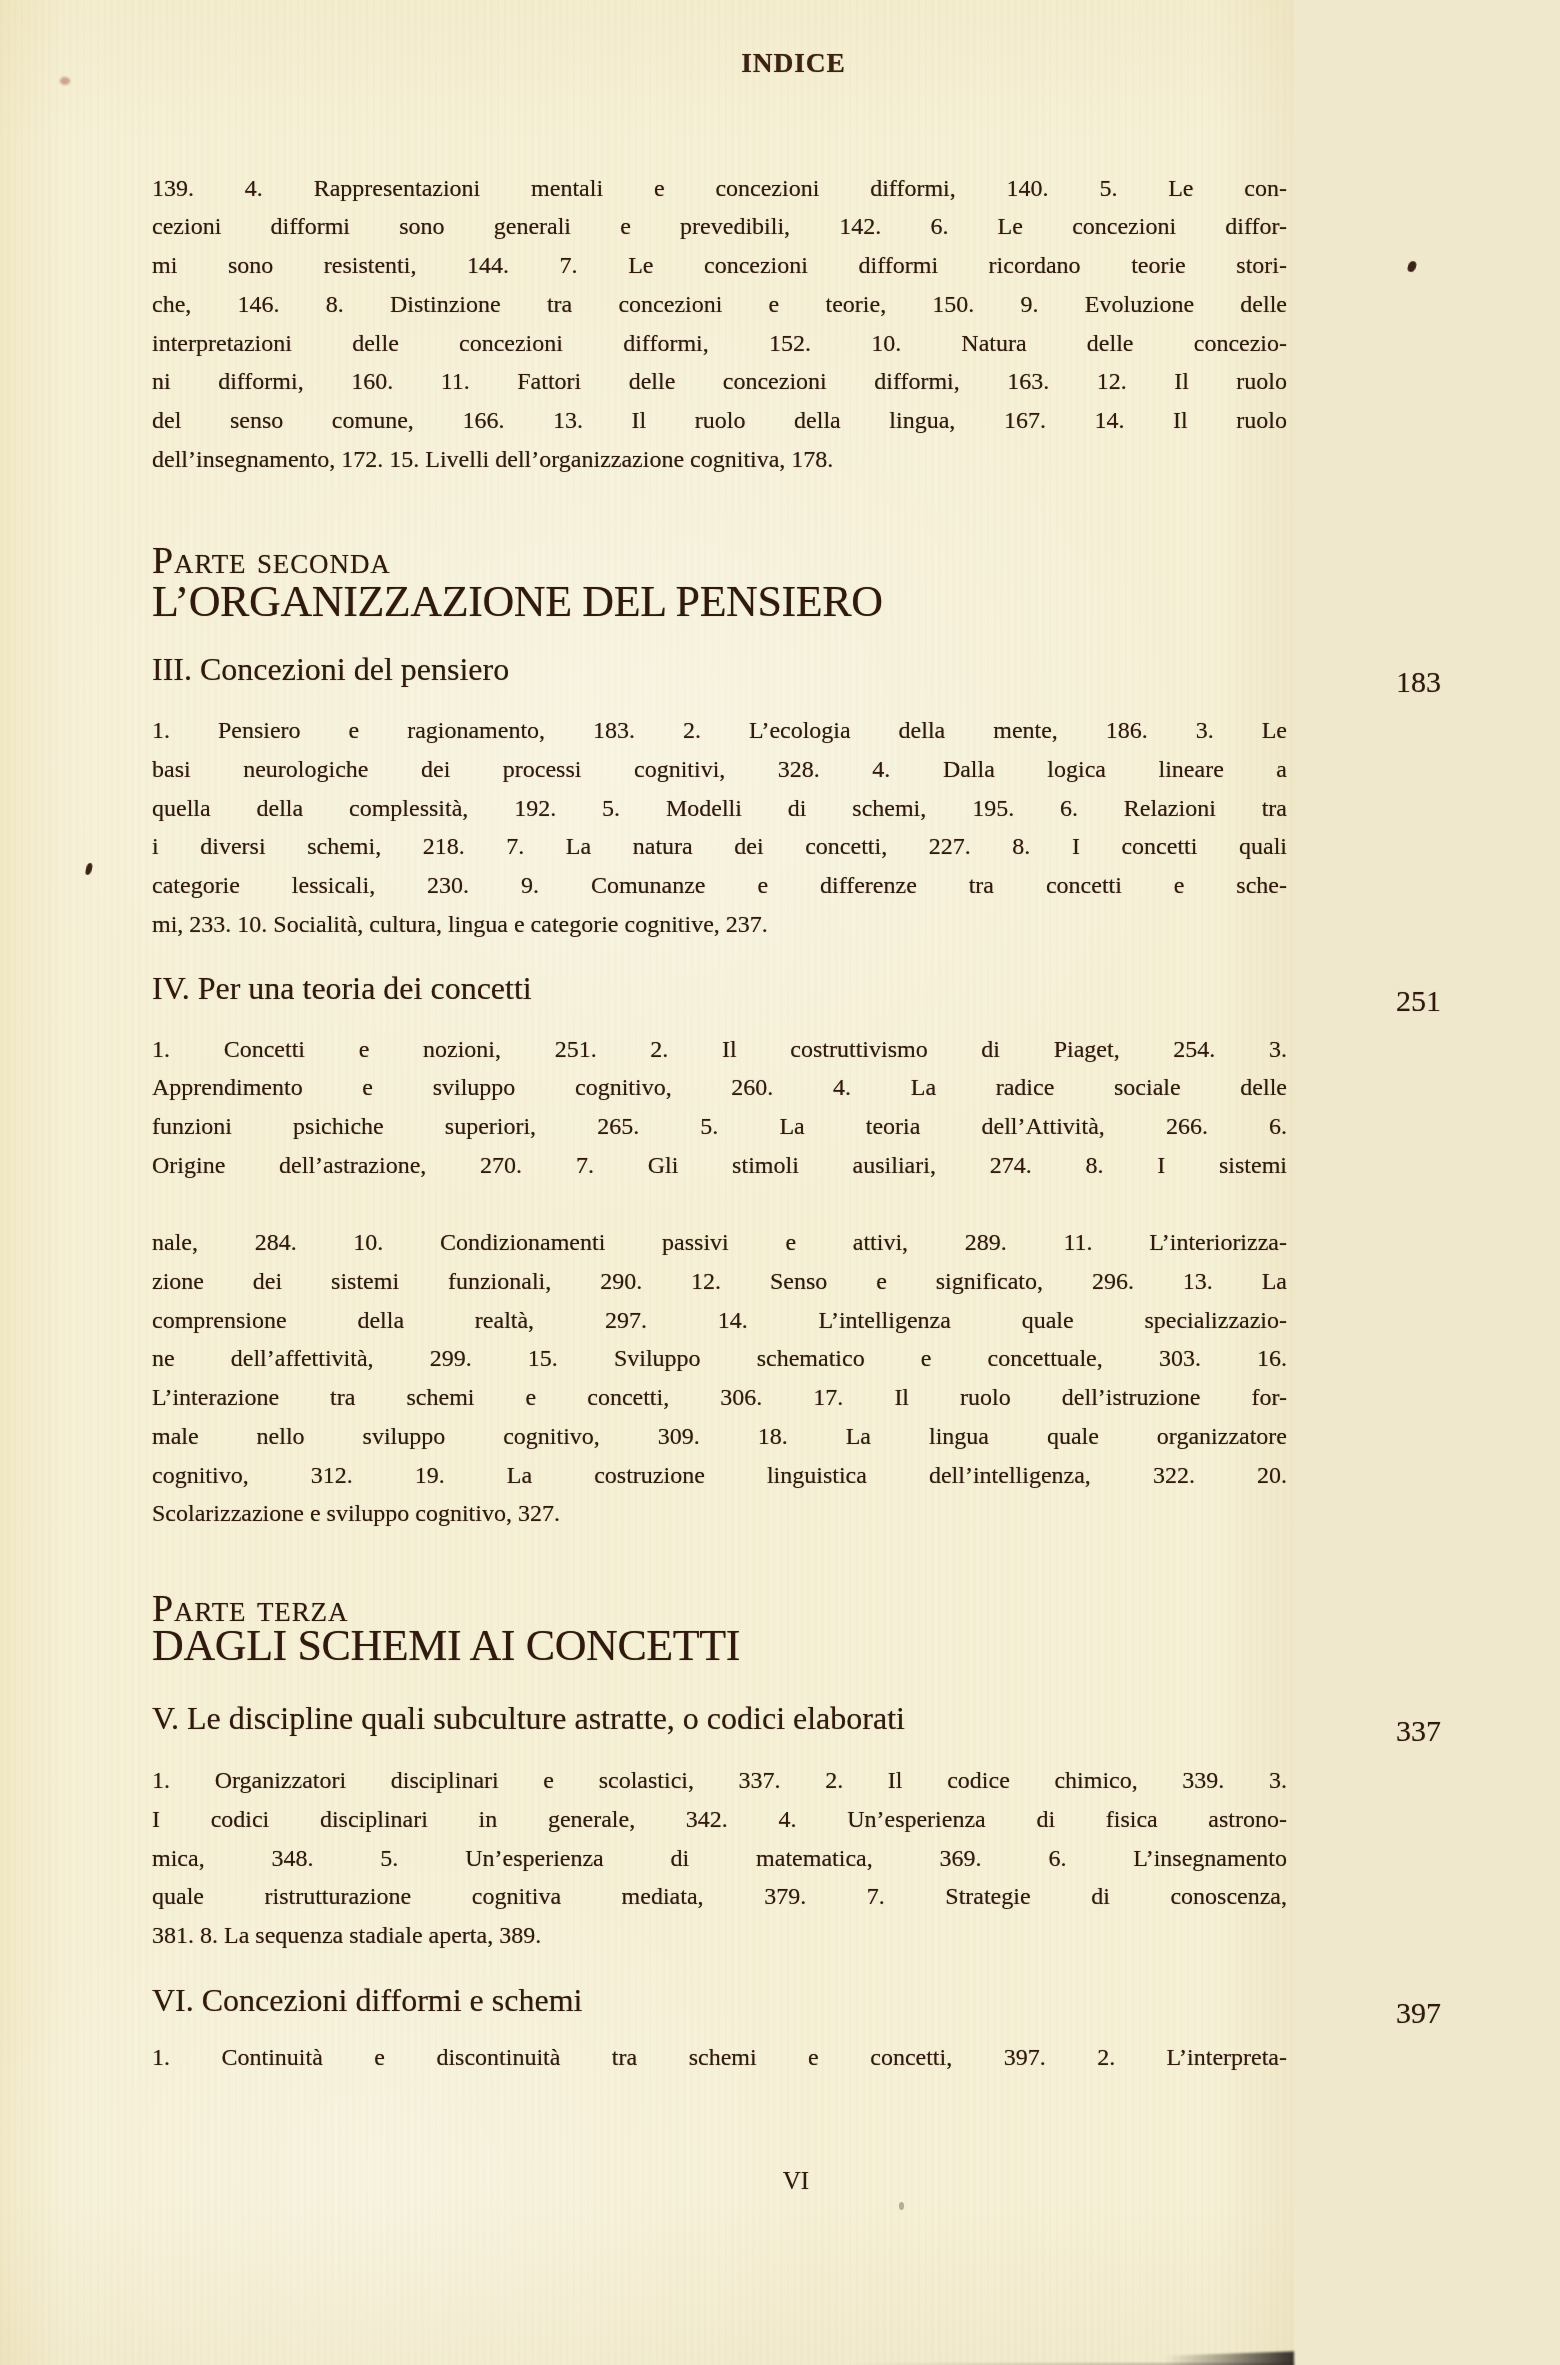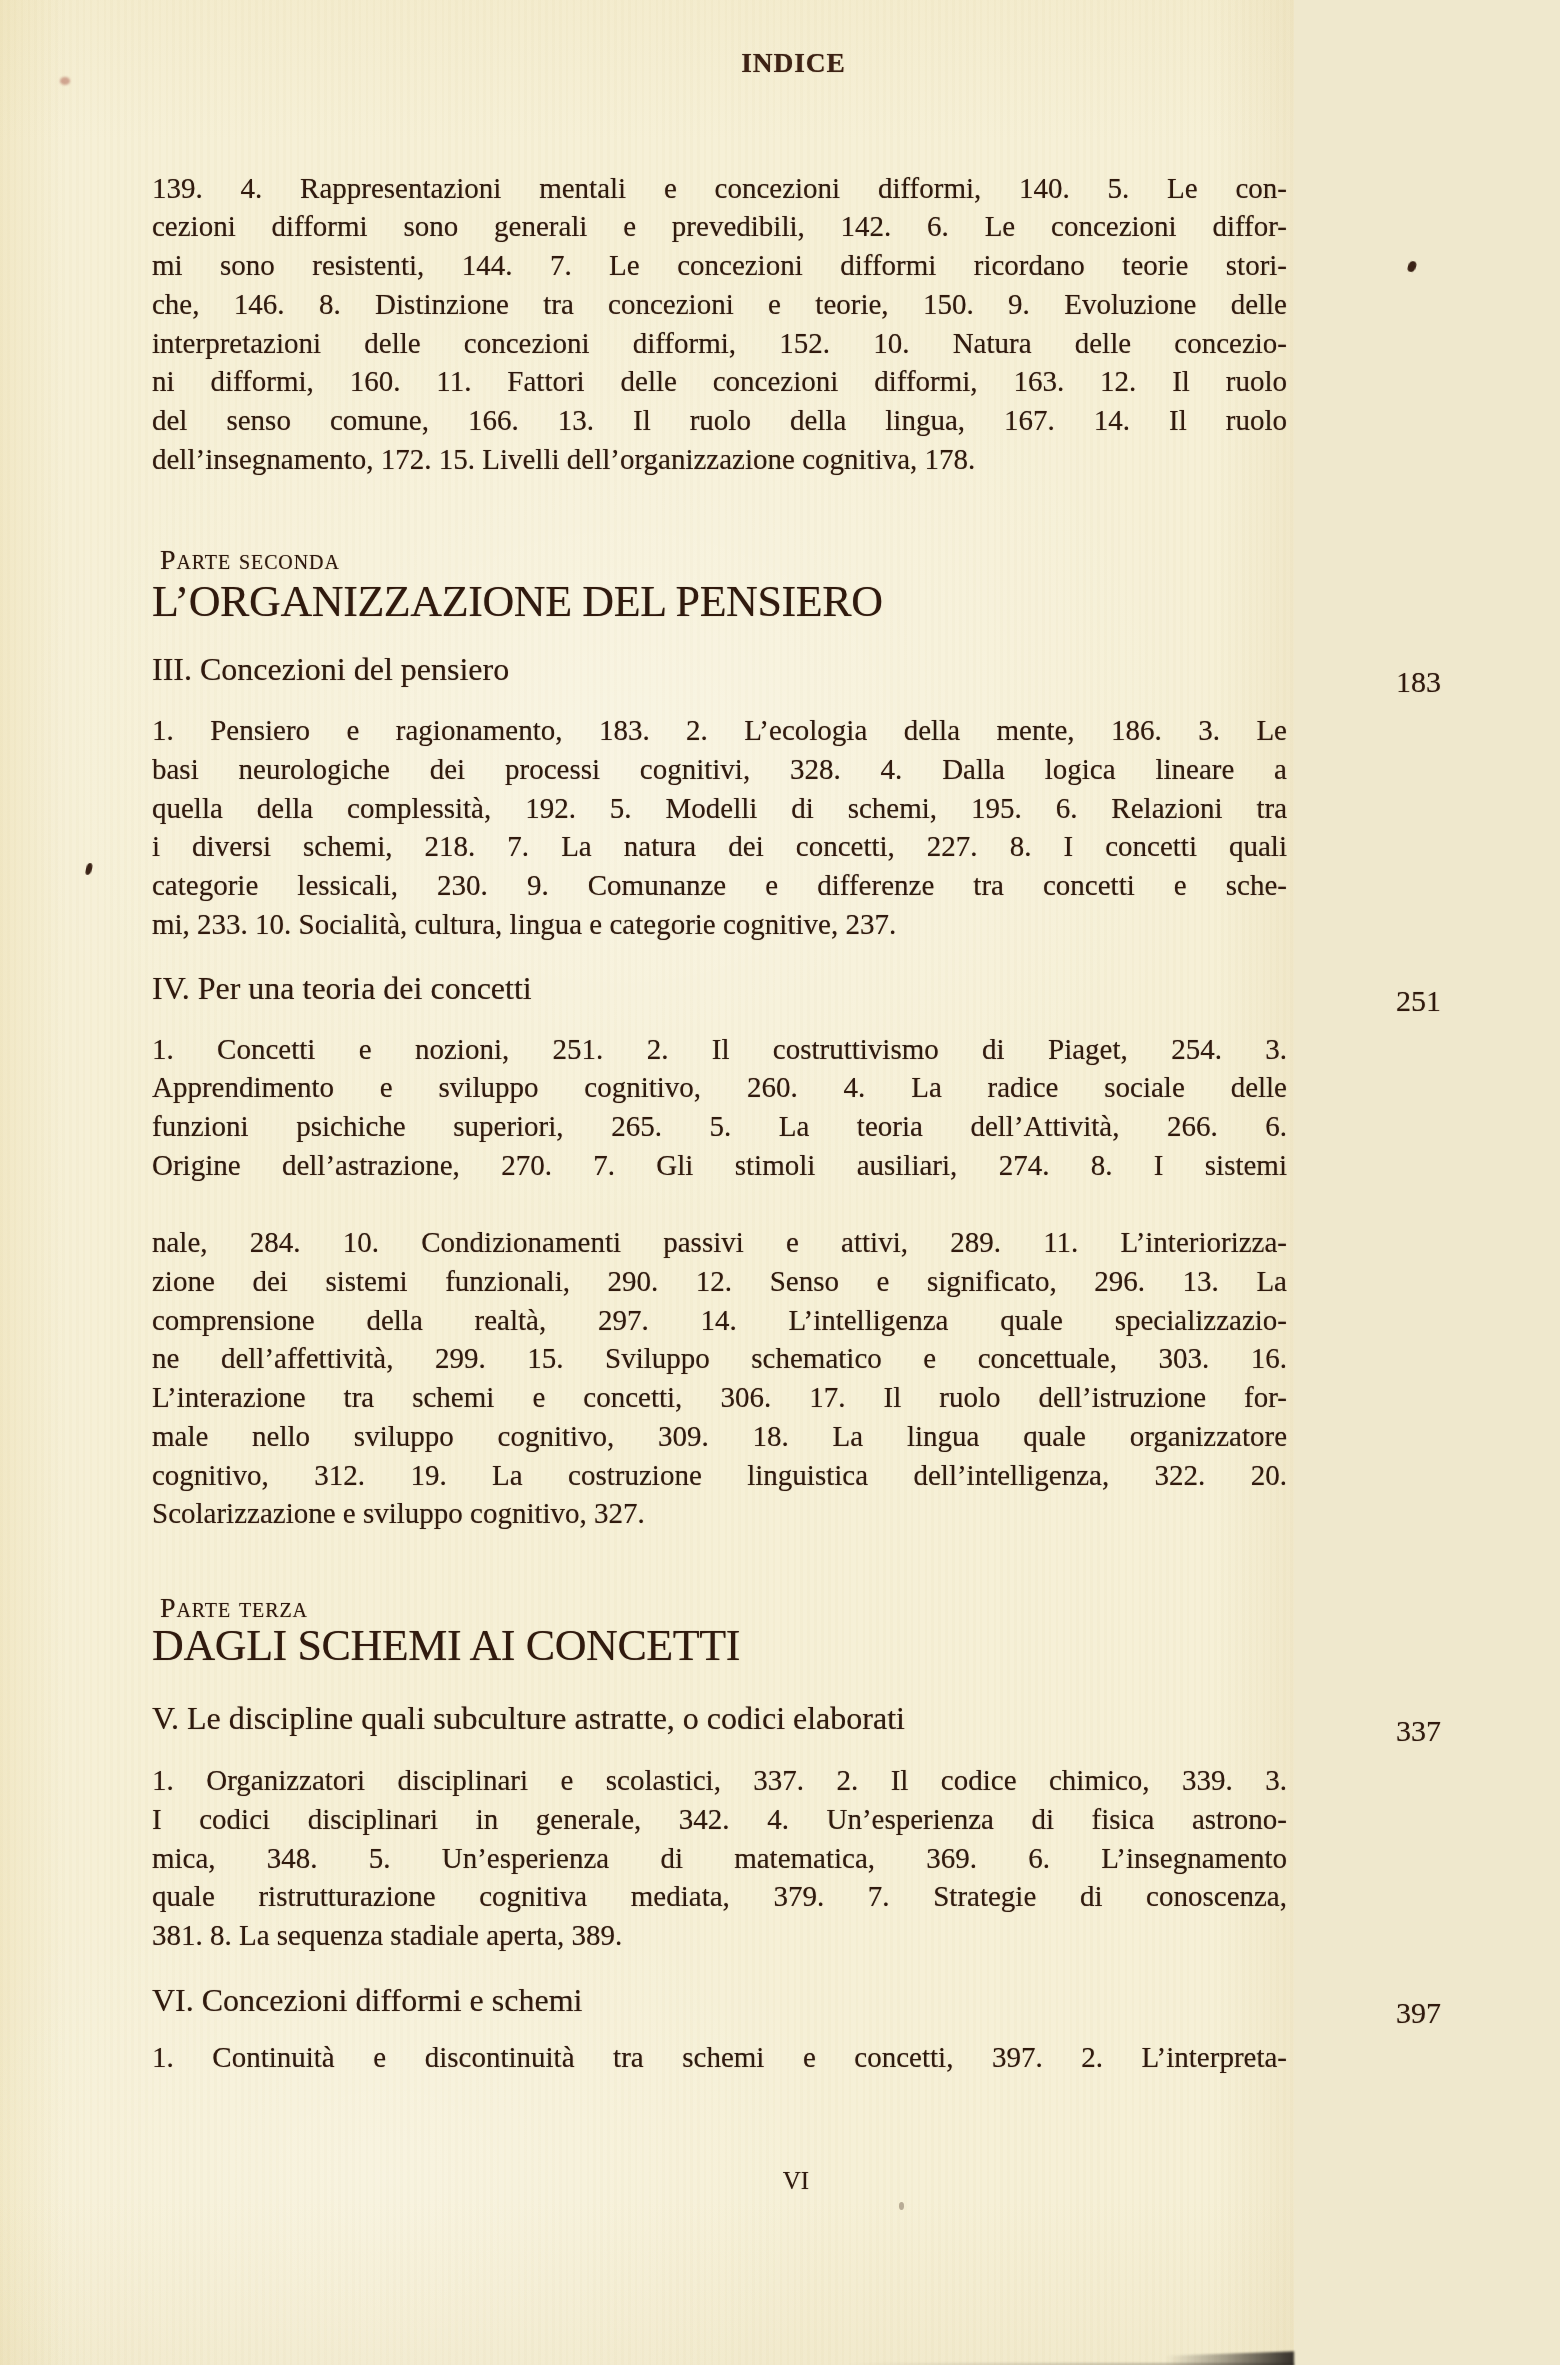--- a/index.html
+++ b/index.html
@@ -29,29 +29,29 @@
     position:absolute;top:46px;left:0;width:1561px;
     text-align:center;padding-left:0;box-sizing:border-box;
     font-size:27.5px;line-height:34px;font-weight:bold;
     letter-spacing:0.9px;color:#3d2214;
     text-shadow:0 0 1px rgba(61,34,20,0.6);
     filter:blur(0.3px);
     transform:translateX(13px);
   }
   .line{
     position:absolute;left:0;width:1135px;height:39px;
-    font-size:29px;line-height:39px;
+    font-size:24px;line-height:39px;
     text-align:justify;text-align-last:justify;
     overflow:hidden;white-space:normal;
   }
   .line.last{text-align-last:left;}
   .kicker{
-    position:absolute;left:8px;
+    position:absolute;left:0;
     font-variant:small-caps;
-    font-size:28px;line-height:38px;letter-spacing:0.9px;
+    font-size:38px;line-height:38px;letter-spacing:0.9px;
     white-space:nowrap;
     text-align:center;
   }
   .part-title{
     position:absolute;left:0;
     font-size:44px;line-height:43px;letter-spacing:-0.4px;
     white-space:nowrap;
   }
   .chapter{
     position:absolute;left:0;

